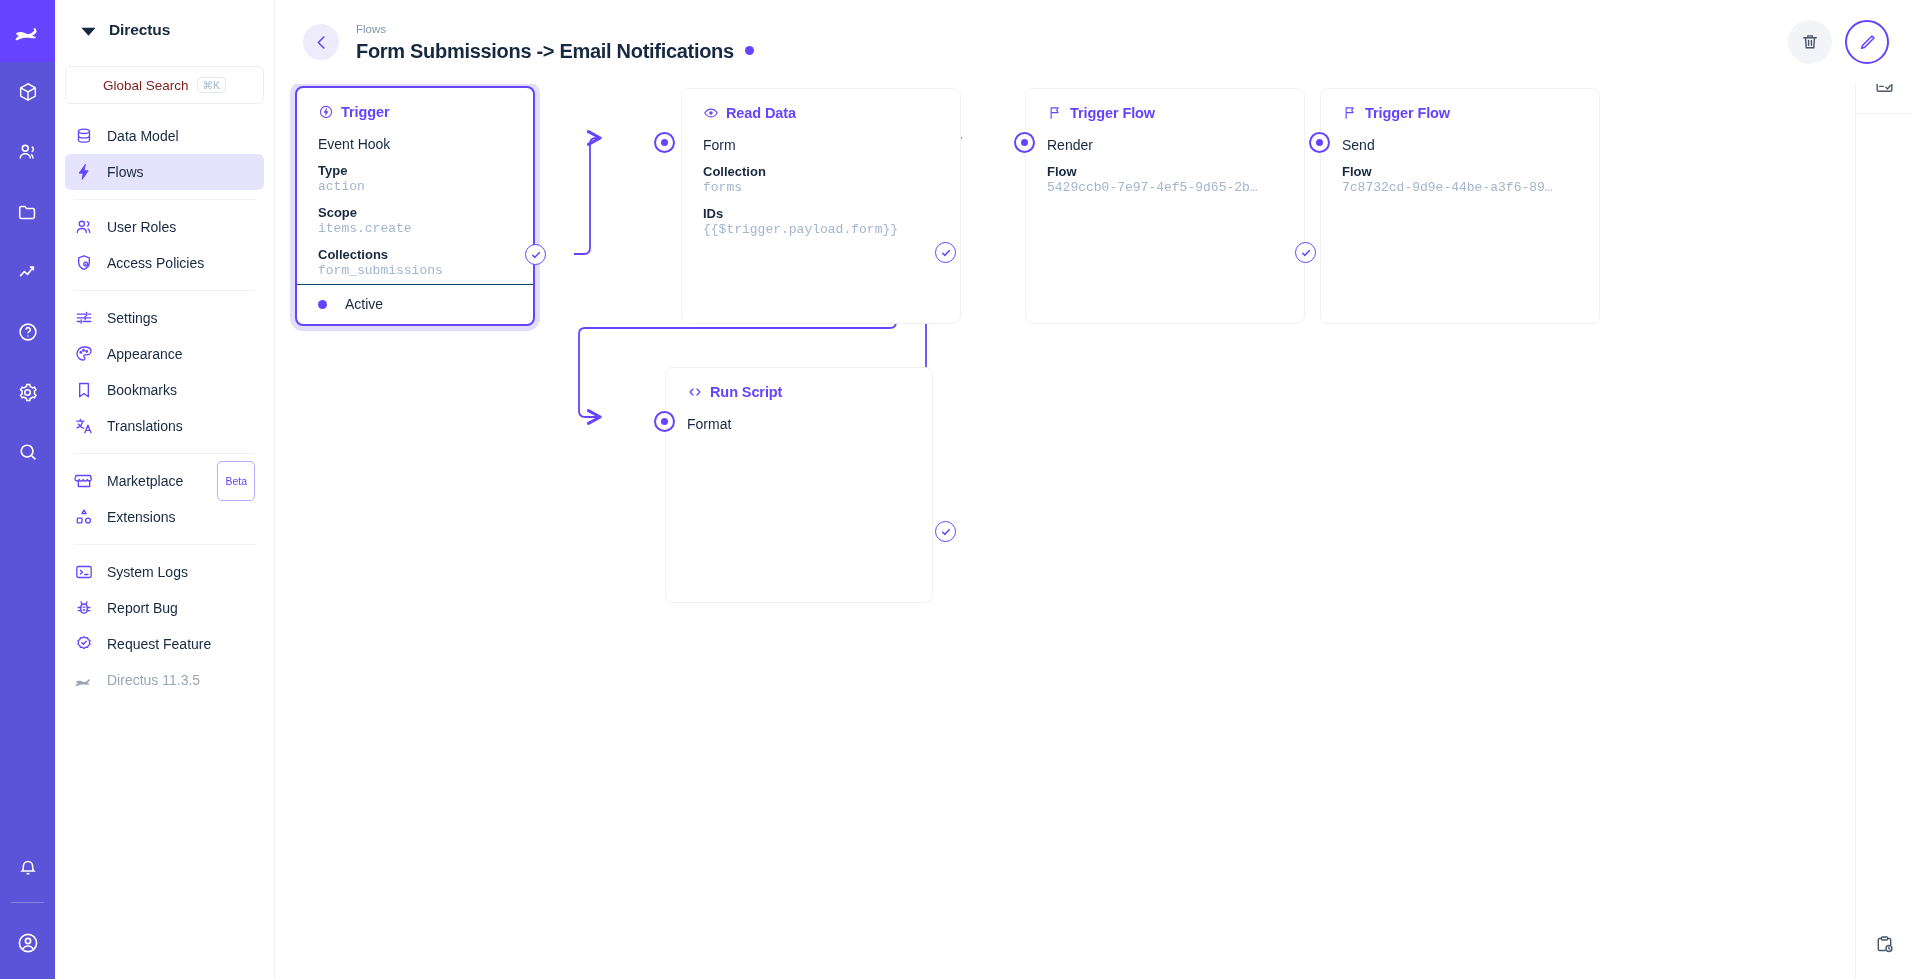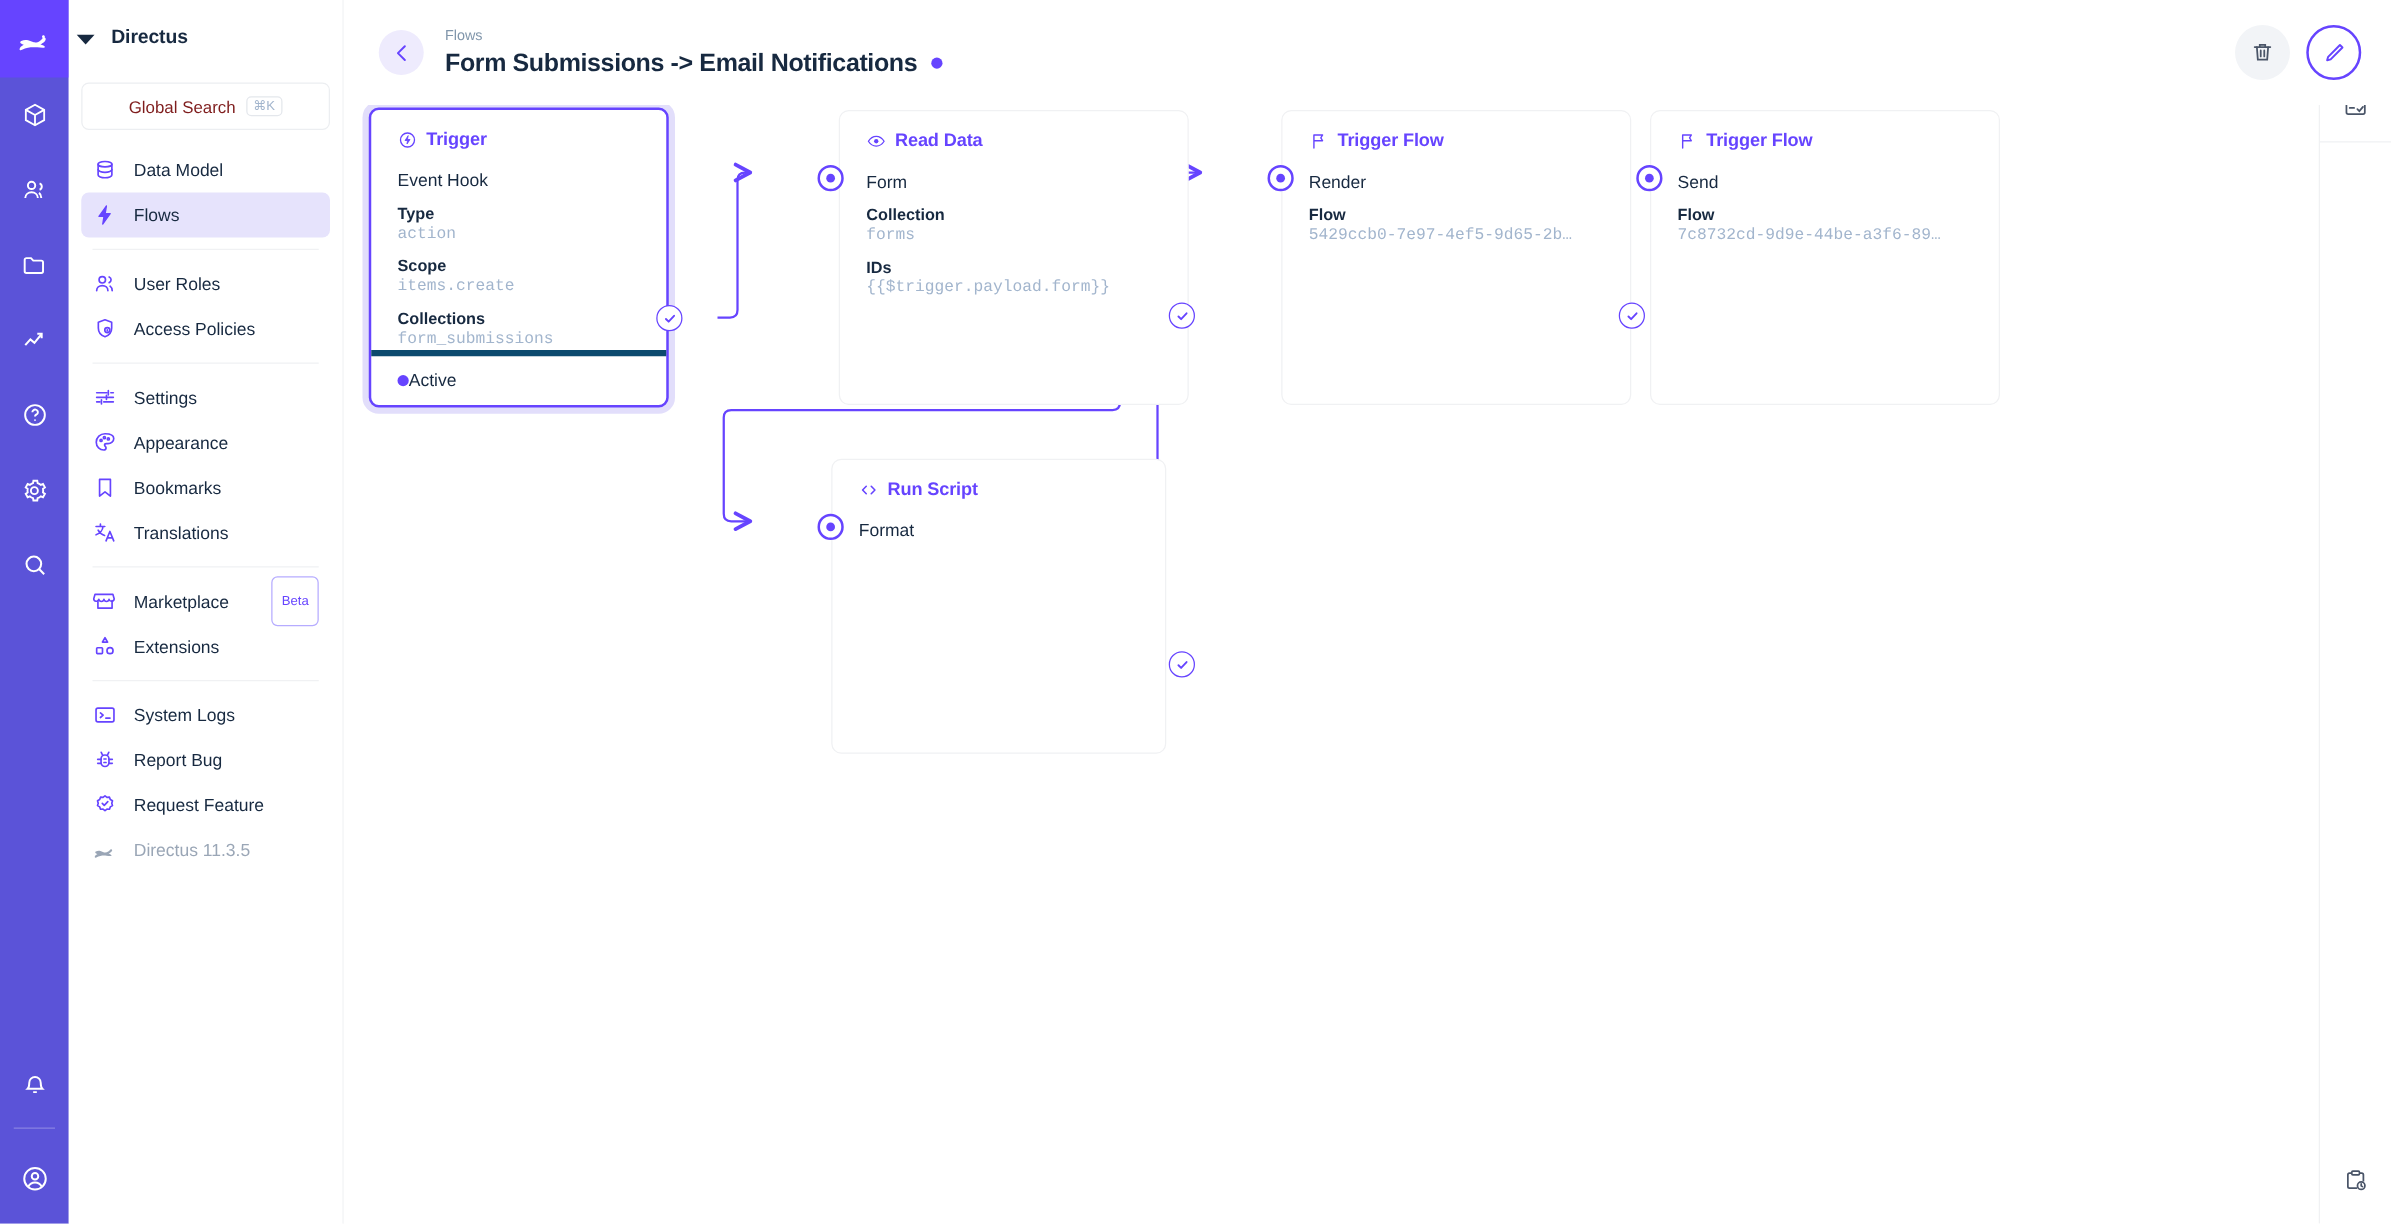--- a/index.html
+++ b/index.html
@@ -35,21 +35,21 @@
 
   
   .nav {
     width: 220px; flex: 0 0 220px; height: 979px;
     background: #ffffff;
     border-right: 1px solid #f0f1f3;
     display: flex; flex-direction: column;
   }
   .nav-header {
     height: 60px; display: flex; align-items: center; gap: 11px;
-    padding: 0 4px;
+    padding: 0 24px;
   }
   .nav-title { font-size: 15.5px; font-weight: 700; color: #172940; letter-spacing: -0.1px; }
   .nav-search {
     margin: 6px 10px 14px 10px;
     height: 38px; border: 1px solid #eceef1; border-radius: 6px;
     display: flex; align-items: center; justify-content: center; gap: 8px;
     cursor: text;
   }
   .nav-search-placeholder { color: #7f1d1d; font-size: 13.5px; }
   .kbd {
@@ -115,24 +115,24 @@
   .node-type { color: #6644ff; font-weight: 700; font-size: 14.5px; letter-spacing: -0.1px; }
   .node-name { font-size: 14px; color: #172940; margin-bottom: 11px; }
   .field-label { font-size: 13px; font-weight: 700; color: #172940; margin-bottom: 1px; }
   .field-value {
     font-family: "Liberation Mono", monospace;
     font-size: 13px; color: #a2b5cd;
     margin-bottom: 11px;
     white-space: nowrap; overflow: hidden; text-overflow: ellipsis;
   }
   .node-footer {
-    border-top: 5px solid #0c4a6e;
+    border-top: 1px solid #0c4a6e;
     margin: 10px -21px 0 -21px;
     padding: 11px 21px 0 21px;
-    display: flex; align-items: center; gap: 0;
+    display: flex; align-items: center; gap: 18px;
   }
   .node-footer .dot { width: 9px; height: 9px; border-radius: 50%; background: #6644ff; }
   .node-footer .txt { font-size: 14px; color: #172940; }
 
   
   .port {
     position: absolute; width: 21px; height: 21px; border-radius: 50%;
     background: #fff; border: 2px solid #6644ff;
     display: flex; align-items: center; justify-content: center;
     z-index: 3; cursor: pointer;
@@ -442,21 +442,21 @@
             <div class="node-footer" style="position: absolute; left: 0px; right: 0px; bottom: 12px; margin: 0px; padding: 11px 21px 0px;">
               <span class="dot"></span>
               <span class="txt">Active</span>
             </div>
           </div>
           <div class="port resolve" style="left: 250px; top: 160px;">
             <svg width="12" height="12" viewBox="0 0 24 24" fill="none" stroke="#6644ff" stroke-width="3" stroke-linecap="round" stroke-linejoin="round">
               <path d="M5.5 12.4l4.3 4.3 8.7-9.4"></path>
             </svg>
           </div>
-          <div class="node" style="left: 396px; top: 4px; width: 280px; height: 236px;">
+          <div class="node" style="left: 406px; top: 4px; width: 280px; height: 236px;">
             <div class="node-head">
               <span style="display: flex;">
                 <svg width="16" height="16" viewBox="0 0 24 24" fill="none" stroke="#6644ff" stroke-width="1.6" stroke-linecap="round" stroke-linejoin="round">
                   <path d="M2.6 12S6.2 6.2 12 6.2 21.4 12 21.4 12 17.8 17.8 12 17.8 2.6 12 2.6 12z"></path>
                   <circle cx="12" cy="12" r="2.6" fill="#6644ff" stroke="none"></circle>
                 </svg>
               </span>
               <span class="node-type">Read Data</span>
             </div>
             <div class="node-name">Form</div>

